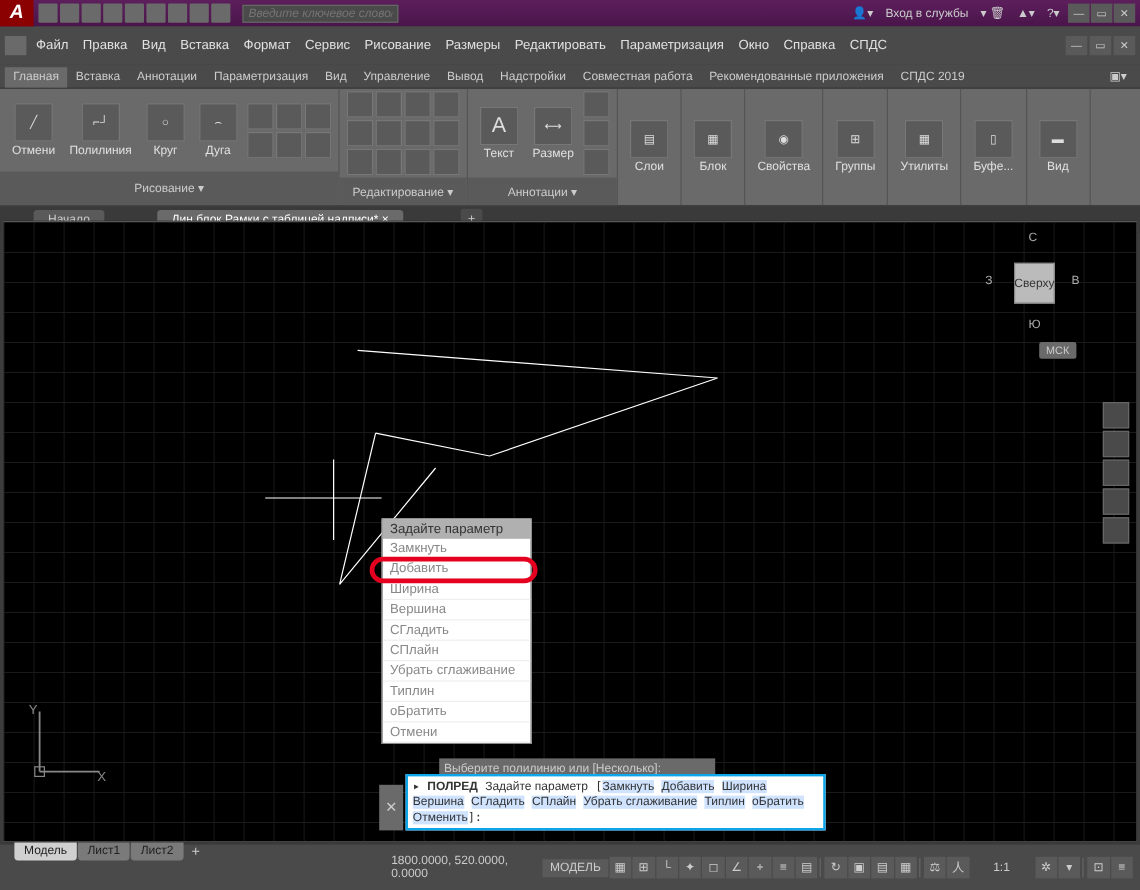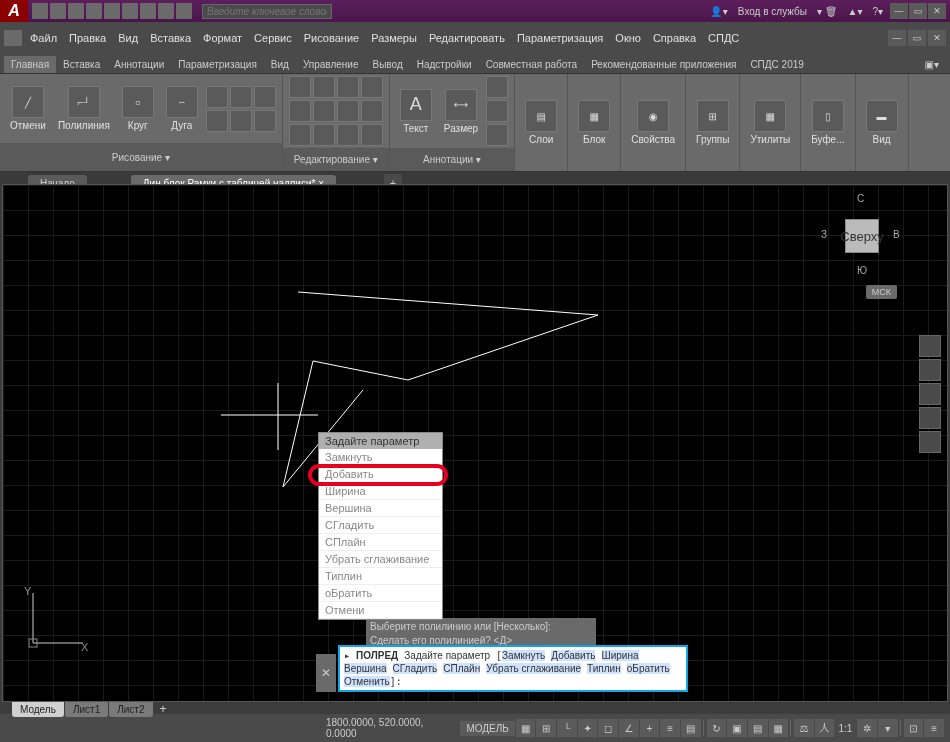--- a/index.html
+++ b/index.html
@@ -46,21 +46,21 @@
 
 
 .canvas { position:absolute; left:2px; top:184px; right:2px; bottom:40px; background:#000; border:1px solid #555; overflow:hidden; }
 .grid { position:absolute; inset:0;
   background-image:linear-gradient(#1a1a1a 1px,transparent 1px),linear-gradient(90deg,#1a1a1a 1px,transparent 1px);
   background-size:25px 25px; }
 svg.drawing { position:absolute; inset:0; }
 
 
 .viewcube { position:absolute; right:40px; top:6px; width:90px; height:90px; }
-.vc-face { position:absolute; left:28px; top:28px; width:34px; height:34px; background:#bbb; border:1px solid #888; font-size:13px; display:flex; align-items:center; justify-content:center; color:#333; }
+.vc-face { position:absolute; left:28px; top:28px; width:34px; height:34px; background:#bbb; border:1px solid #888; font-size:10px; display:flex; align-items:center; justify-content:center; color:#333; }
 .vc-dir { position:absolute; color:#aaa; font-size:10px; }
 .vc-c { left:40px; top:2px; } .vc-u { left:40px; top:74px; } .vc-z { left:4px; top:38px; } .vc-v { left:76px; top:38px; }
 .msk { position:absolute; right:50px; top:100px; background:#6a6a6a; color:#ccc; font-size:9px; padding:2px 6px; border-radius:2px; }
 .navbar { position:absolute; right:6px; top:150px; width:22px; display:flex; flex-direction:column; gap:2px; }
 .nav-btn { width:22px; height:22px; background:#4a4a4a; border:1px solid #666; }
 
 
 .ucs { position:absolute; left:18px; bottom:46px; color:#888; font-size:11px; }
 .ucs svg { display:block; }
 
@@ -78,21 +78,21 @@
 .cmd-input .hl { background:#cfe3ff; }
 .cmd-close { position:absolute; left:316px; bottom:50px; width:20px; height:38px; background:#6a6a6a; color:#ccc; font-size:12px; display:flex; align-items:center; justify-content:center; }
 
 
 .layouttabs { position:absolute; left:12px; bottom:24px; height:18px; display:flex; align-items:center; z-index:5; }
 .ltab { background:#7a7a7a; color:#222; font-size:10px; padding:2px 8px; border-radius:0 0 3px 3px; margin-right:1px; cursor:pointer; }
 .ltab.active { background:#d0d0d0; }
 .ltab-plus { color:#ccc; font-size:12px; padding:0 6px; }
 
 
-.status { position:absolute; left:0; bottom:0; right:0; height:28px; background:#4a4a4a; display:flex; align-items:center; padding:0 6px; color:#ccc; font-size:10px; }
+.status { position:absolute; left:0; bottom:0; right:0; height:38px; background:#4a4a4a; display:flex; align-items:center; padding:0 6px; color:#ccc; font-size:10px; }
 .coords { margin-left:320px; }
 .sb-btn { width:20px; height:18px; background:#5a5a5a; margin-left:1px; display:flex; align-items:center; justify-content:center; font-size:10px; }
 .sb-sep { width:1px; height:16px; background:#666; margin:0 2px; }
 .model-btn { background:#5a5a5a; padding:2px 6px; margin-left:6px; }
 </style>
 </head>
 <body>
 
 <div class="titlebar">
   <div class="logo-a">A</div>
@@ -336,21 +336,20 @@
   <div class="ctx-item">СПлайн</div>
   <div class="ctx-item">Убрать сглаживание</div>
   <div class="ctx-item">Типлин</div>
   <div class="ctx-item">оБратить</div>
   <div class="ctx-item">Отмени</div>
 </div>
 <div class="red-ring"></div>
 
 <div class="cmd-hist">
   <div>Выберите полилинию или [Несколько]:</div>
-  <div>Сделать его полилинией? &lt;Д&gt;</div>
 </div>
 
 <div class="cmd-close">✕</div>
 <div class="cmd-input">
   ▸ <b>ПОЛРЕД</b> <span>Задайте параметр</span> [<span class="hl">Замкнуть</span> <span class="hl">Добавить</span> <span class="hl">Ширина</span> <span class="hl">Вершина</span> <span class="hl">СГладить</span> <span class="hl">СПлайн</span> <span class="hl">Убрать сглаживание</span> <span class="hl">Типлин</span> <span class="hl">оБратить</span> <span class="hl">Отменить</span>]:
 </div>
 
 <div class="layouttabs">
   <div class="ltab active">Модель</div>
   <div class="ltab">Лист1</div>
@@ -371,19 +370,19 @@
   <div class="sb-btn">≡</div>
   <div class="sb-btn">▤</div>
   <div class="sb-sep"></div>
   <div class="sb-btn">↻</div>
   <div class="sb-btn">▣</div>
   <div class="sb-btn">▤</div>
   <div class="sb-btn">▦</div>
   <div class="sb-sep"></div>
   <div class="sb-btn">⚖</div>
   <div class="sb-btn">人</div>
-  <span style="margin:0 4px">1:1</span>
+  <span style="margin:0 20px">1:1</span>
   <div class="sb-btn">✲</div>
   <div class="sb-btn">▾</div>
   <div class="sb-sep"></div>
   <div class="sb-btn">⊡</div>
   <div class="sb-btn">≡</div>
 </div>
 
 </body></html>

